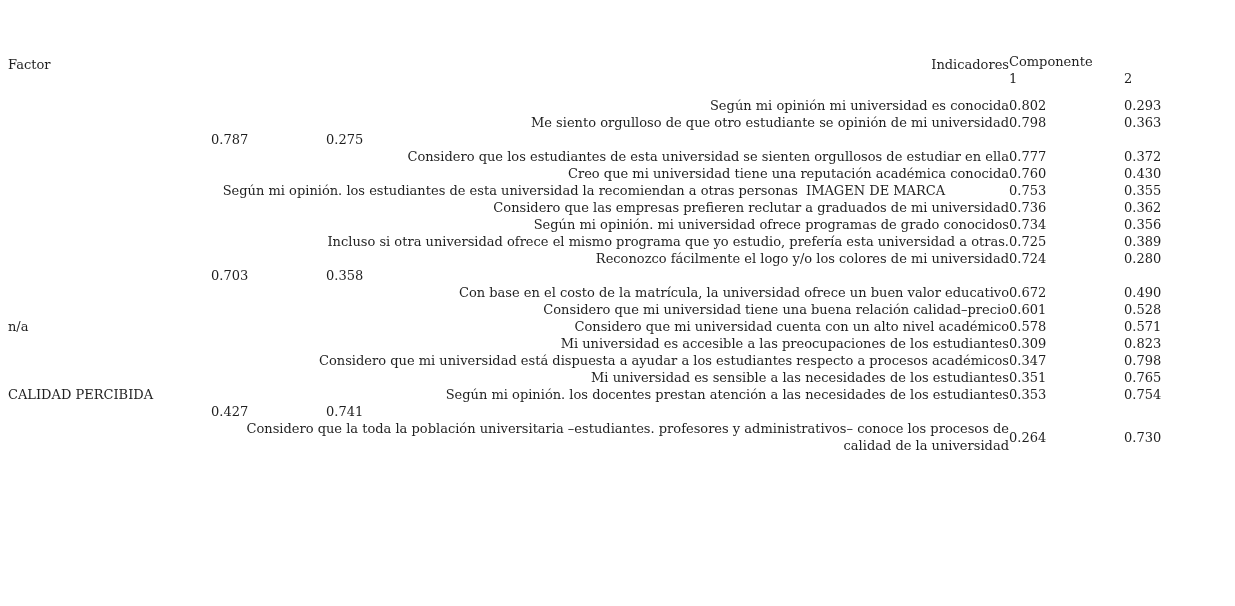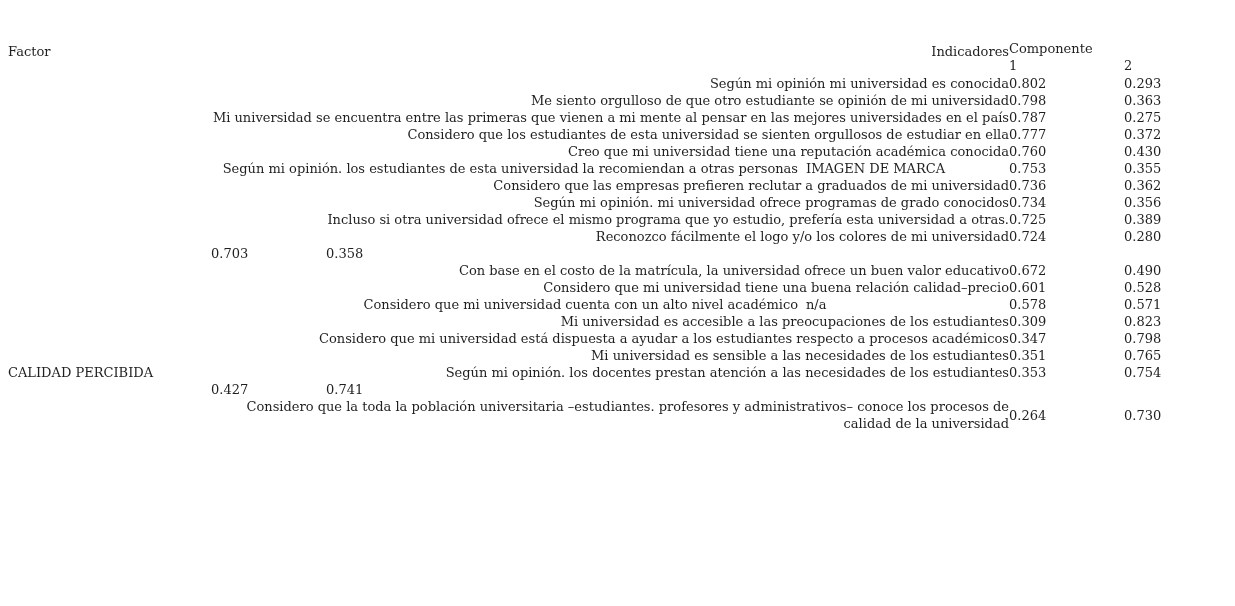--- a/index.html
+++ b/index.html
@@ -12,30 +12,30 @@
     width: 1235px;
     height: 606px;
     overflow: hidden;
     font-family: "DejaVu Serif", "Liberation Serif", serif;
     font-size: 13px;
     line-height: 17px;
     color: #1f1f1f;
   }
   .table-wrap {
     position: absolute;
-    top: 28px;
+    top: 41px;
     left: 0;
     width: 1070px;
   }
   .thead {
     display: flex;
     align-items: center;
   }
   .tbody {
-    margin-top: 1px;
+    margin-top: 10px;
   }
   .trow {
     display: flex;
     align-items: center;
     min-height: 17px;
   }
   .cell { flex: none; }
   .col-factor {
     width: 211px;
     padding-left: 8px;
@@ -83,21 +83,20 @@
 
   <div class="trow">
     <div class="cell col-factor"></div>
     <div class="cell col-ind">Me siento orgulloso de que otro estudiante se opinión de mi universidad</div>
     <div class="cell col-num1">0.798</div>
     <div class="cell col-num2">0.363</div>
   </div>
 
   <div class="trow">
     <div class="cell col-factor"></div>
-    <div class="cell col-ind">Mi universidad se encuentra entre las primeras que vienen a mi mente al pensar en las mejores universidades en el país</div>
     <div class="cell col-num1">0.787</div>
     <div class="cell col-num2">0.275</div>
   </div>
 
   <div class="trow">
     <div class="cell col-factor"></div>
     <div class="cell col-ind">Considero que los estudiantes de esta universidad se sienten orgullosos de estudiar en ella</div>
     <div class="cell col-num1">0.777</div>
     <div class="cell col-num2">0.372</div>
   </div>
@@ -158,22 +157,22 @@
   </div>
 
   <div class="trow">
     <div class="cell col-factor"></div>
     <div class="cell col-ind">Considero que mi universidad tiene una buena relación calidad–precio</div>
     <div class="cell col-num1">0.601</div>
     <div class="cell col-num2">0.528</div>
   </div>
 
   <div class="trow">
+    <div class="cell col-factor">n/a</div>
     <div class="cell col-ind">Considero que mi universidad cuenta con un alto nivel académico</div>
-    <div class="cell col-factor">n/a</div>
     <div class="cell col-num1">0.578</div>
     <div class="cell col-num2">0.571</div>
   </div>
 
   <div class="trow">
     <div class="cell col-factor"></div>
     <div class="cell col-ind">Mi universidad es accesible a las preocupaciones de los estudiantes</div>
     <div class="cell col-num1">0.309</div>
     <div class="cell col-num2">0.823</div>
   </div>

